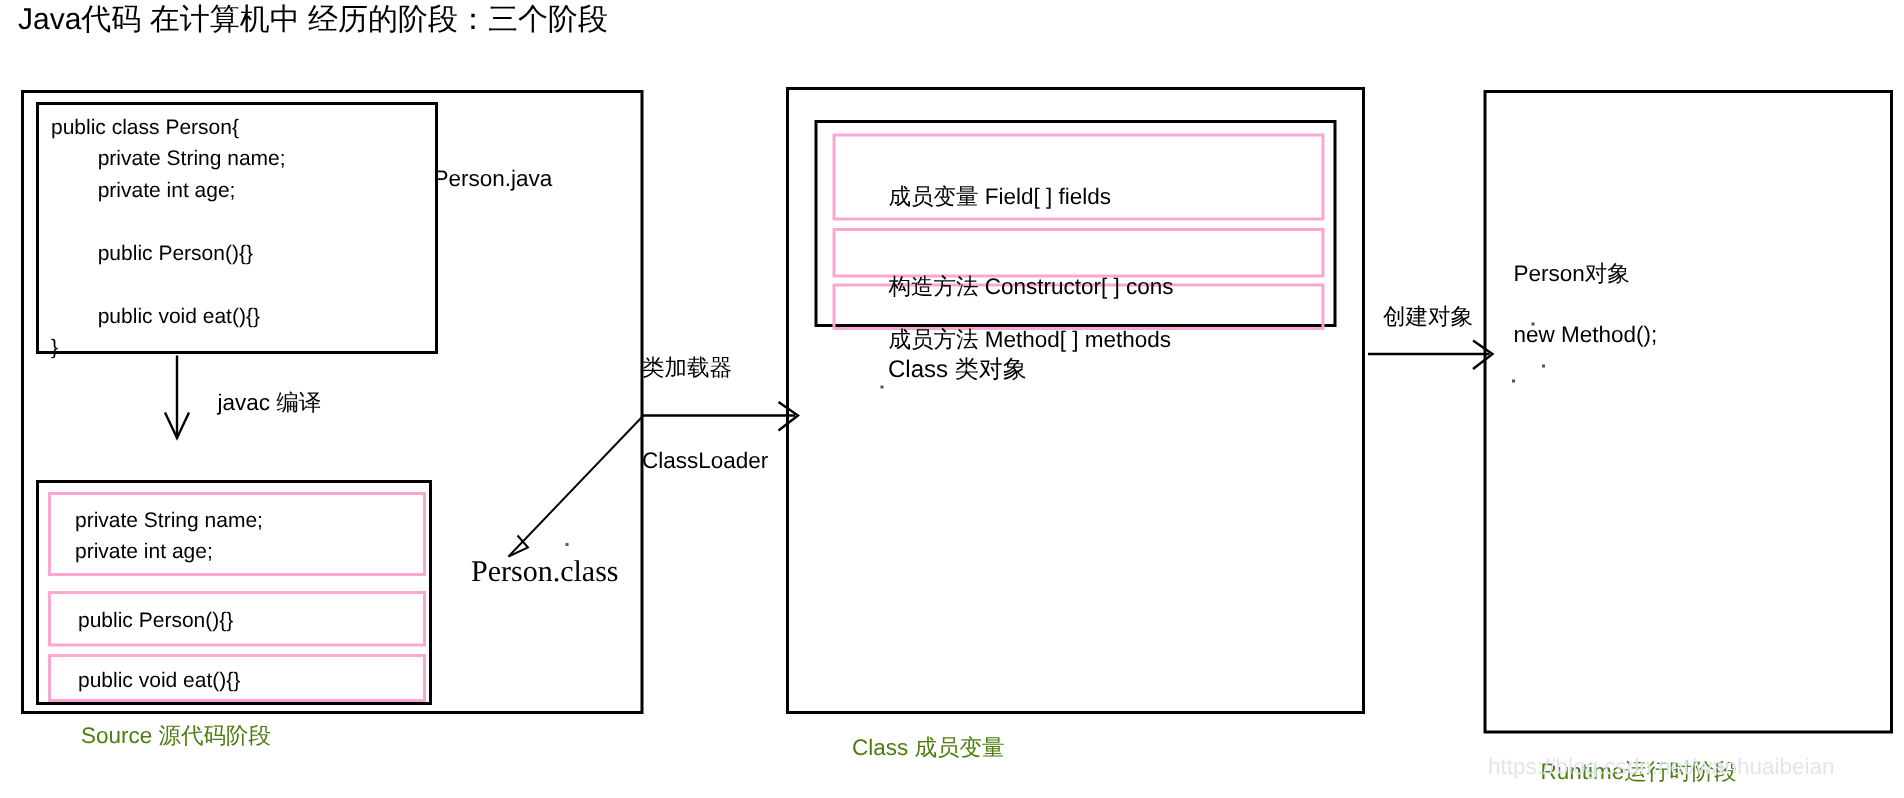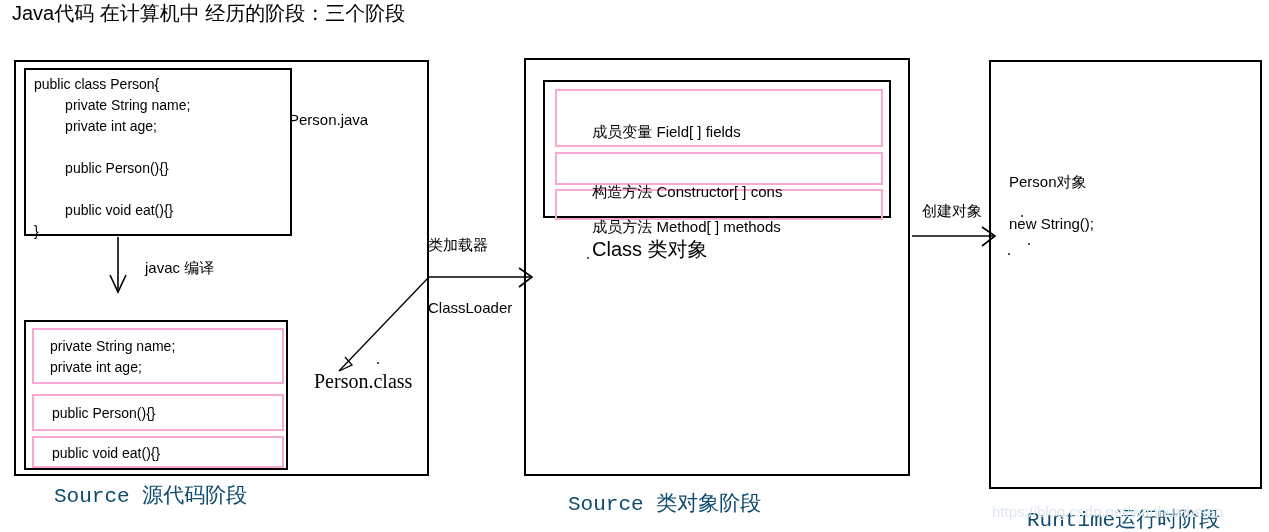--- a/index.html
+++ b/index.html
@@ -81,21 +81,21 @@
   #cls-outer {
     left: 543px; top: 80px; width: 348px; height: 138px;
   }
   #cls-fields { left: 10px; top: 7px;  width: 328px; height: 58px; padding: 9px 0 0 12px; }
   #cls-cons   { left: 10px; top: 70px; width: 328px; height: 33px; padding: 6px 0 0 12px; }
   #cls-meths  { left: 10px; top: 107px;width: 328px; height: 31px; padding: 4px 0 0 12px; }
   .cls-line { font-size: 15px; white-space: nowrap; }
 
   #label-class-obj {
     left: 592px; top: 236px;
-    font-size: 20px;
+    font-size: 16px;
     white-space: nowrap;
   }
   #label-classloader-cn {
     left: 428px; top: 236px;
     font-size: 15px;
     white-space: nowrap;
   }
   #label-classloader-en {
     left: 428px; top: 299px;
     font-size: 15px;
@@ -111,24 +111,23 @@
     font-size: 15px;
     white-space: nowrap;
   }
   #label-new-person {
     left: 1009px; top: 215px;
     font-size: 15px;
     white-space: nowrap;
   }
 
   .stage-label {
-    color: #0c4a6e;
-    font-size: 21px;
-    white-space: nowrap;
-    font-family: Liberation Mono, monospace;
+    color: #4d7c0f;
+    font-size: 15px;
+    white-space: nowrap;
   }
   #stage-source  { left: 54px;  top: 481px; }
   #stage-class   { left: 568px; top: 489px; }
   #stage-runtime { left: 1027px;top: 505px; }
 
   #watermark {
     left: 992px; top: 503px;
     font-size: 15px;
     color: #dfe6ef;
     white-space: nowrap;
@@ -192,28 +191,28 @@
     <div class="member-box" id="cls-cons">
       <span class="cls-line">构造方法  Constructor[ ] cons</span>
     </div>
   </div>
 
   <div class="abs" id="label-class-obj">Class 类对象</div>
 
   <div class="abs" id="label-classloader-cn">类加载器</div>
   <div class="abs" id="label-classloader-en">ClassLoader</div>
 
-  <div class="abs stage-label" id="stage-class">Source 类对象阶段</div>
+  <div class="abs stage-label" id="stage-class">Class 成员变量</div>
 
   <div class="abs panel" id="panel-runtime"></div>
 
   <div class="abs" id="label-create-obj">创建对象</div>
 
   <div class="abs" id="label-person-obj">Person对象</div>
-  <div class="abs" id="label-new-person">new String();</div>
+  <div class="abs" id="label-new-person">new Method();</div>
 
   <div class="abs stage-label" id="stage-runtime">Runtime运行时阶段</div>
 
   <div class="abs" id="watermark">https://blog.csdn.net/wanhuaibeian</div>
 
   <div class="abs dotspeck" style="left:587px;top:257px;"></div>
   <div class="abs dotspeck" style="left:377px;top:362px;"></div>
   <div class="abs dotspeck" style="left:1008px;top:253px;"></div>
   <div class="abs dotspeck" style="left:1028px;top:243px;"></div>
   <div class="abs dotspeck" style="left:1021px;top:215px;"></div>

